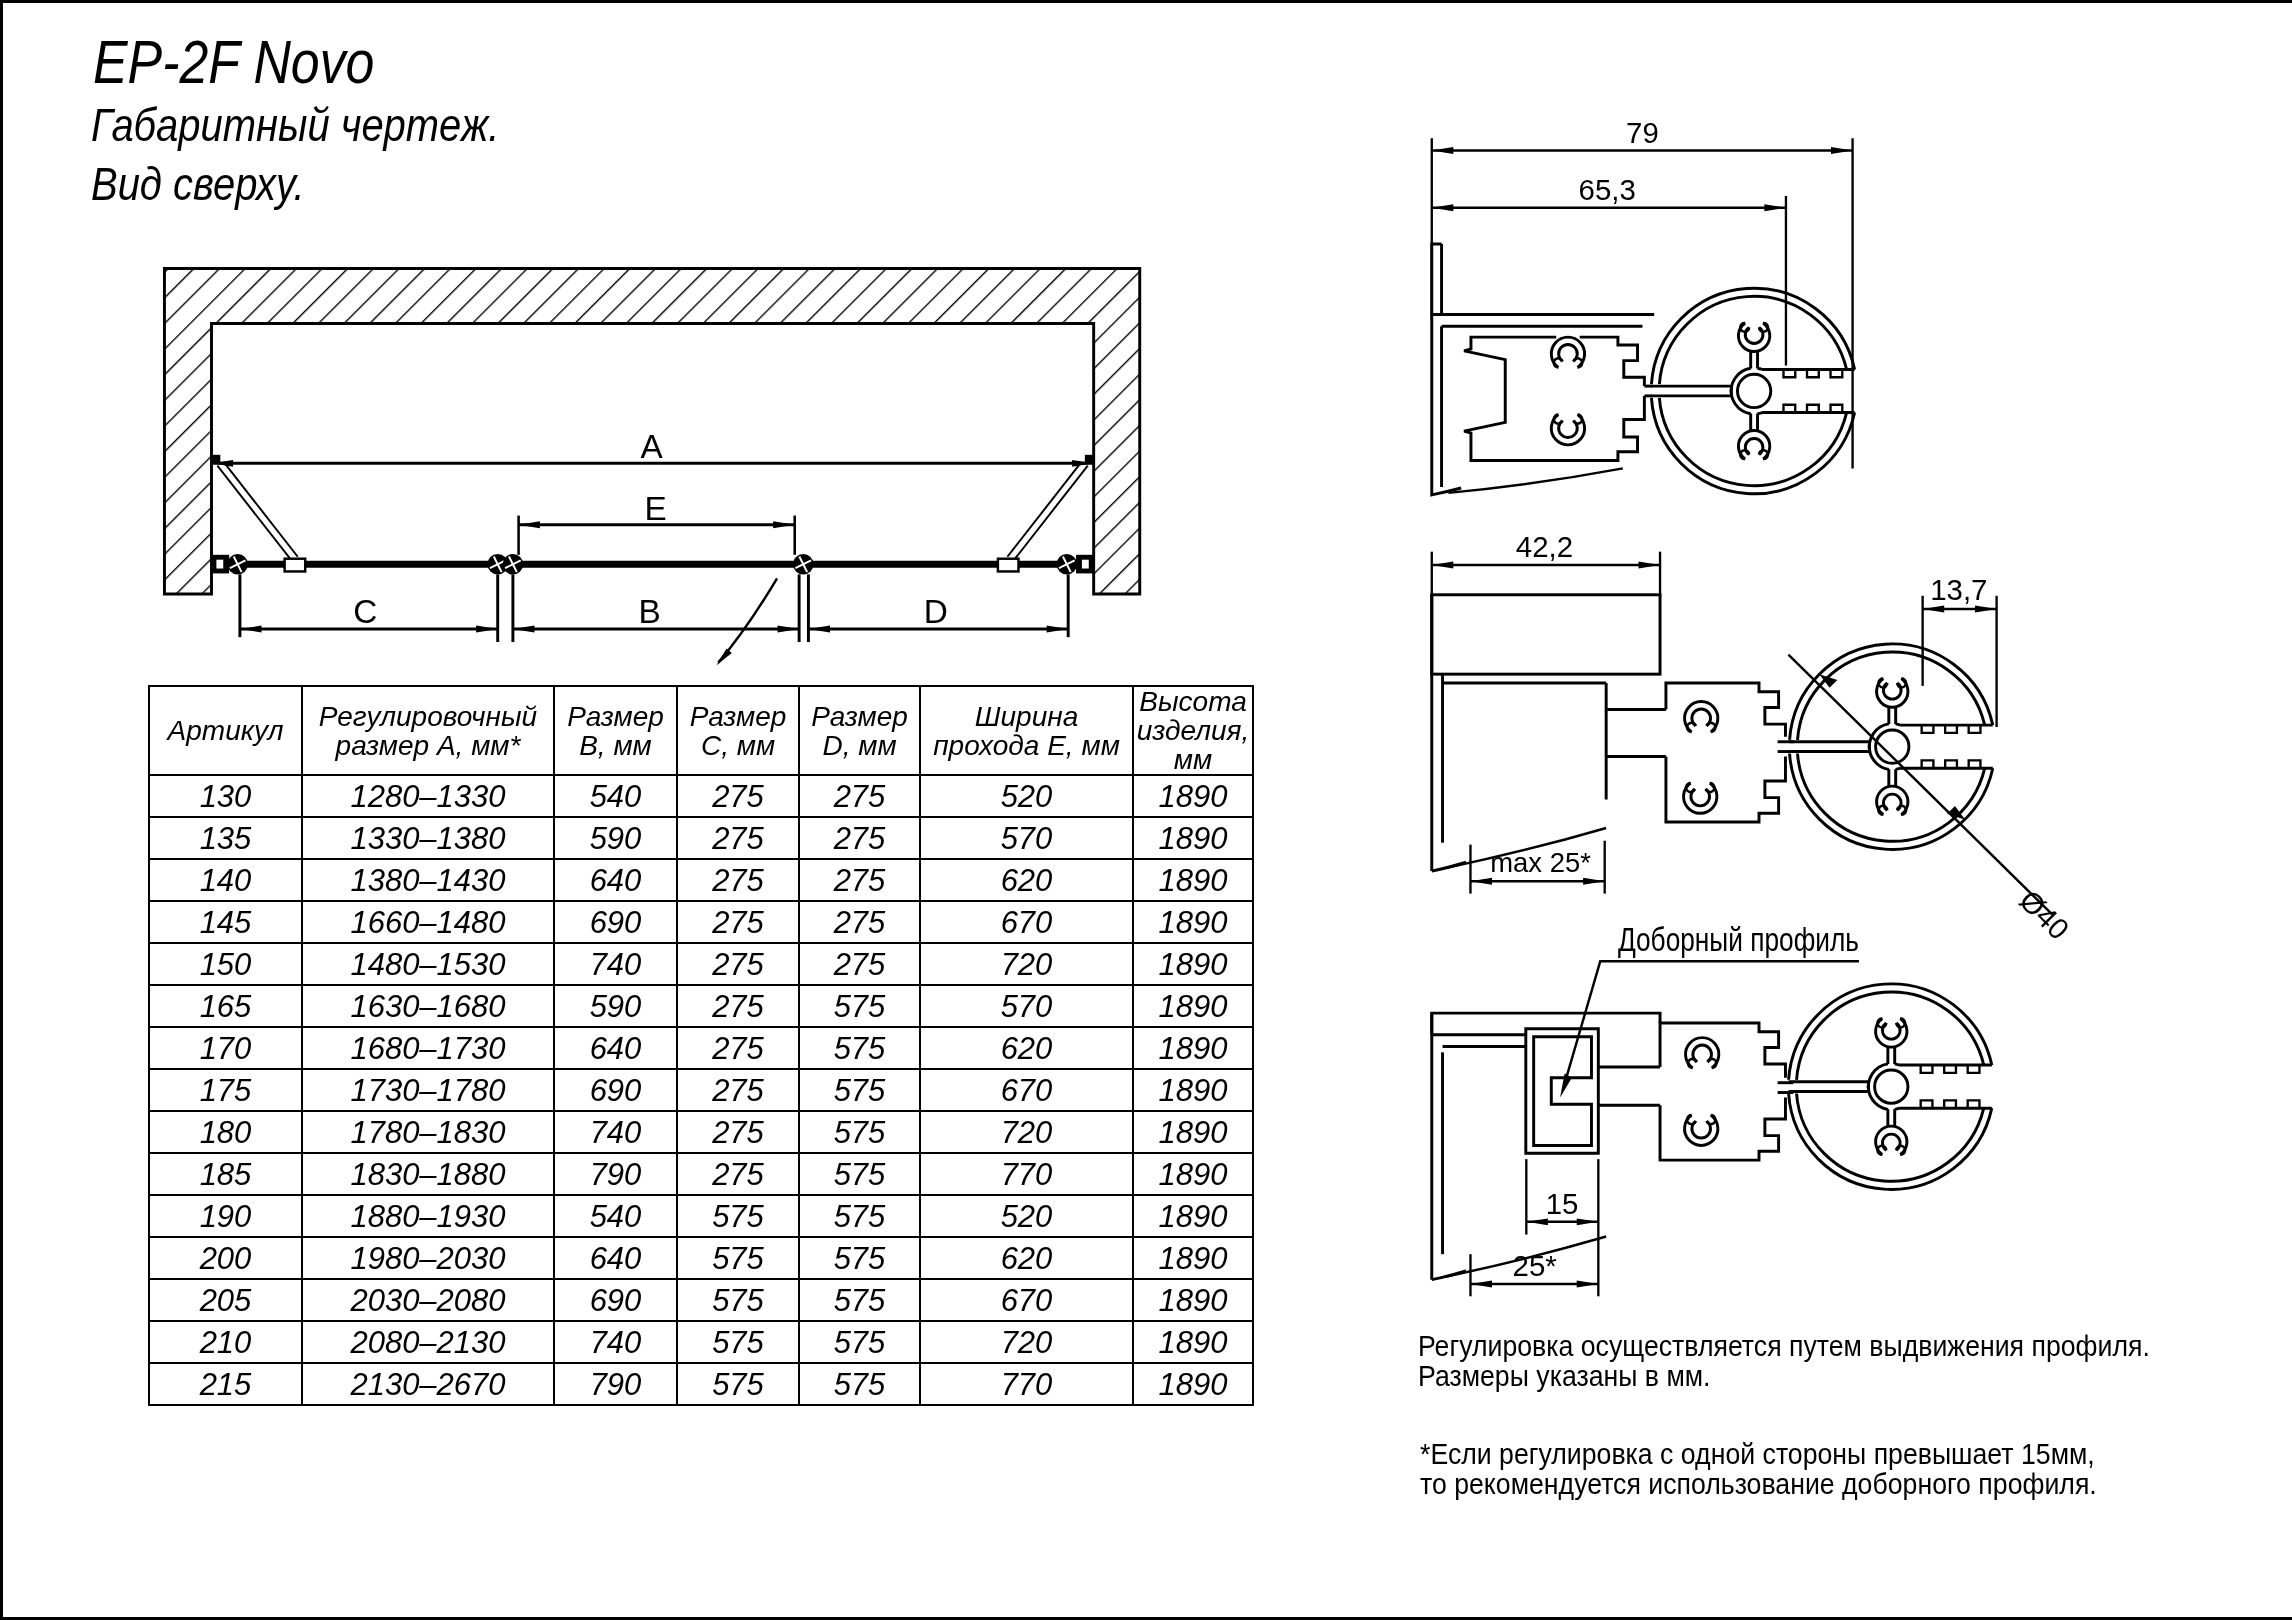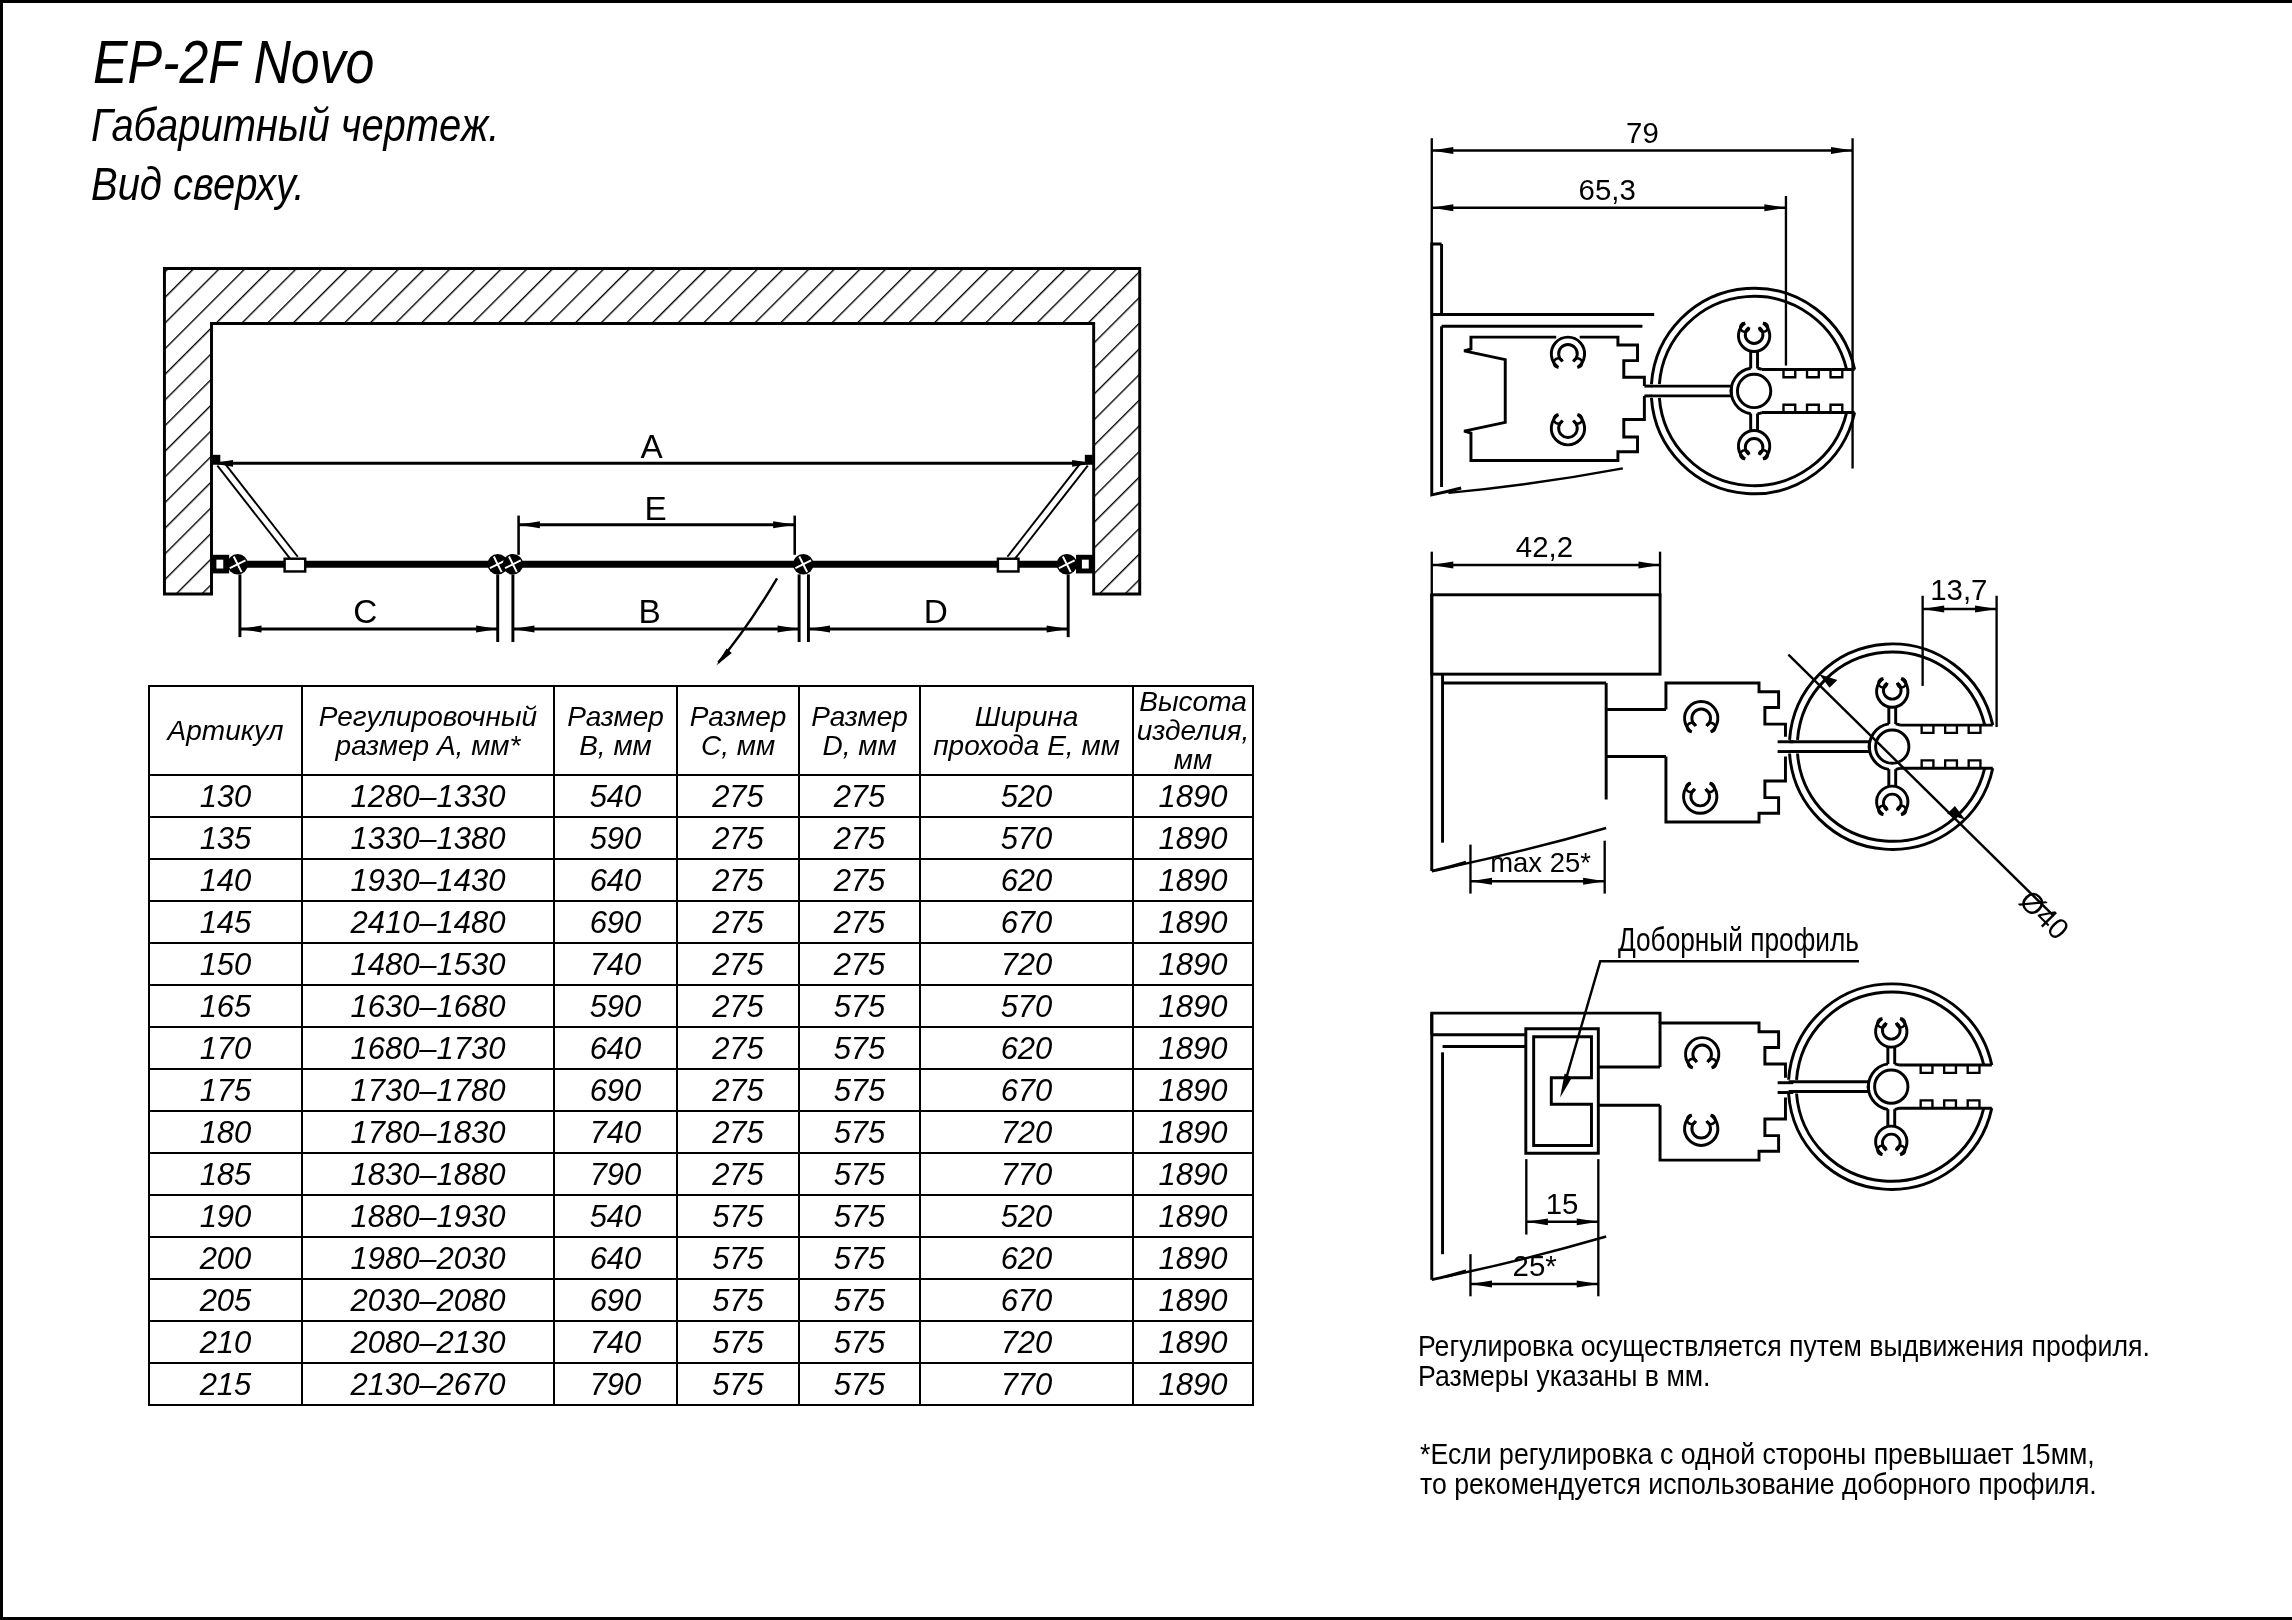--- a/index.html
+++ b/index.html
@@ -139,30 +139,30 @@
         <td>135</td>
         <td>1330–1380</td>
         <td>590</td>
         <td>275</td>
         <td>275</td>
         <td>570</td>
         <td>1890</td>
       </tr>
 <tr class="r">
         <td>140</td>
-        <td>1930–1430</td>
+        <td>1380–1430</td>
         <td>640</td>
         <td>275</td>
         <td>275</td>
         <td>620</td>
         <td>1890</td>
       </tr>
 <tr class="r">
         <td>145</td>
-        <td>2410–1480</td>
+        <td>1660–1480</td>
         <td>690</td>
         <td>275</td>
         <td>275</td>
         <td>670</td>
         <td>1890</td>
       </tr>
 <tr class="r">
         <td>150</td>
         <td>1480–1530</td>
         <td>740</td>

